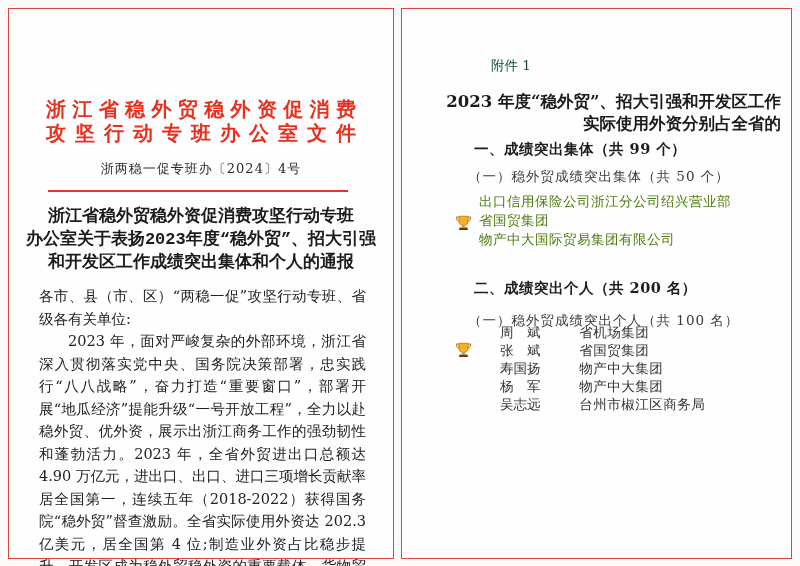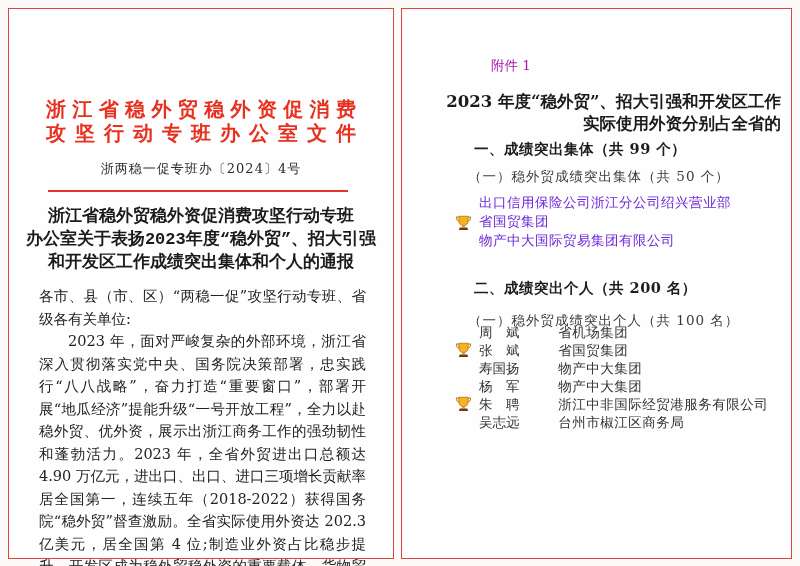--- a/index.html
+++ b/index.html
@@ -42,38 +42,38 @@
     text-align: center; font-weight: 700; font-size: 17px; line-height: 23px; color: #1b1b1b; font-family: Liberation Mono, monospace;
   }
   .doc-body {
     position: absolute; top: 276px; left: 30px; width: 327px;
     font-size: 14.5px; line-height: 22.5px; color: #222;
     text-align: justify;
   }
   .doc-body p.indent { text-indent: 2em; }
 
   
-  .attachment { position: absolute; top: 48px; left: 51px; font-size: 13.5px; color: #a21caf; padding-left: 38px; }
+  .attachment { position: absolute; top: 48px; left: 51px; font-size: 13.5px; color: #14532d; padding-left: 38px; }
   .att-title {
     position: absolute; top: 82px; left: 10px; right: 10px;
     text-align: right; font-weight: 700; font-size: 16.5px; line-height: 22px; color: #1b1b1b;
   }
   .sec-heading { position: absolute; font-weight: 700; font-size: 14.5px; color: #1d1d1d; letter-spacing: 0.5px; }
   .sec-sub     { position: absolute; font-size: 13.5px; color: #3a3a3a; letter-spacing: 1px; }
   .sec1-heading { top: 131px; left: 72px; }
   .sec1-sub     { top: 159px; left: 66px; }
   .sec2-heading { top: 270px; left: 72px; }
   .sec2-sub     { top: 292px; left: 66px; margin-top: 11px; }
 
-  .org-list { position: absolute; top: 184px; left: 77px; font-size: 13.5px; color: #6d28d9; }
+  .org-list { position: absolute; top: 184px; left: 77px; font-size: 13.5px; color: #4d7c0f; font-family: Liberation Mono, monospace; }
   .org-row  { position: relative; height: 19px; line-height: 19px; letter-spacing: 0.5px; white-space: nowrap; }
 
   .people-list { position: absolute; top: 314px; left: 77px; font-size: 13.5px; color: #333; }
   .person-row  { position: relative; height: 18px; line-height: 18px; white-space: nowrap; }
-  .person-name { display: inline-block; width: 54px; }
+  .person-name { display: inline-block; width: 54px; margin-left: 21px; }
   .person-org  { display: inline-block; margin-left: 21px; letter-spacing: 0.5px; }
 
   .trophy { position: absolute; left: -24px; top: 1px; width: 17px; height: 17px; }
   .org-row .trophy { top: 3px; }
 </style>
 </head>
 <body>
 
 <svg width="0" height="0" style="position:absolute">
   <defs>
@@ -182,26 +182,19 @@
       </div>
       <div class="person-row">
         <span class="person-name">寿国扬</span>
         <span class="person-org">物产中大集团</span>
       </div>
       <div class="person-row">
         <span class="person-name">杨　军</span>
         <span class="person-org">物产中大集团</span>
       </div>
       <div class="person-row">
-        <svg class="trophy" viewBox="0 0 20 20">
-            <use href="#trophy-glyph"></use>
-          </svg>
-        <span class="person-name">朱　聘</span>
-        <span class="person-org">浙江中非国际经贸港服务有限公司</span>
-      </div>
-      <div class="person-row">
         <span class="person-name">吴志远</span>
         <span class="person-org">台州市椒江区商务局</span>
       </div>
     </div>
 
   </div>
 </div>
 
 </body></html>

